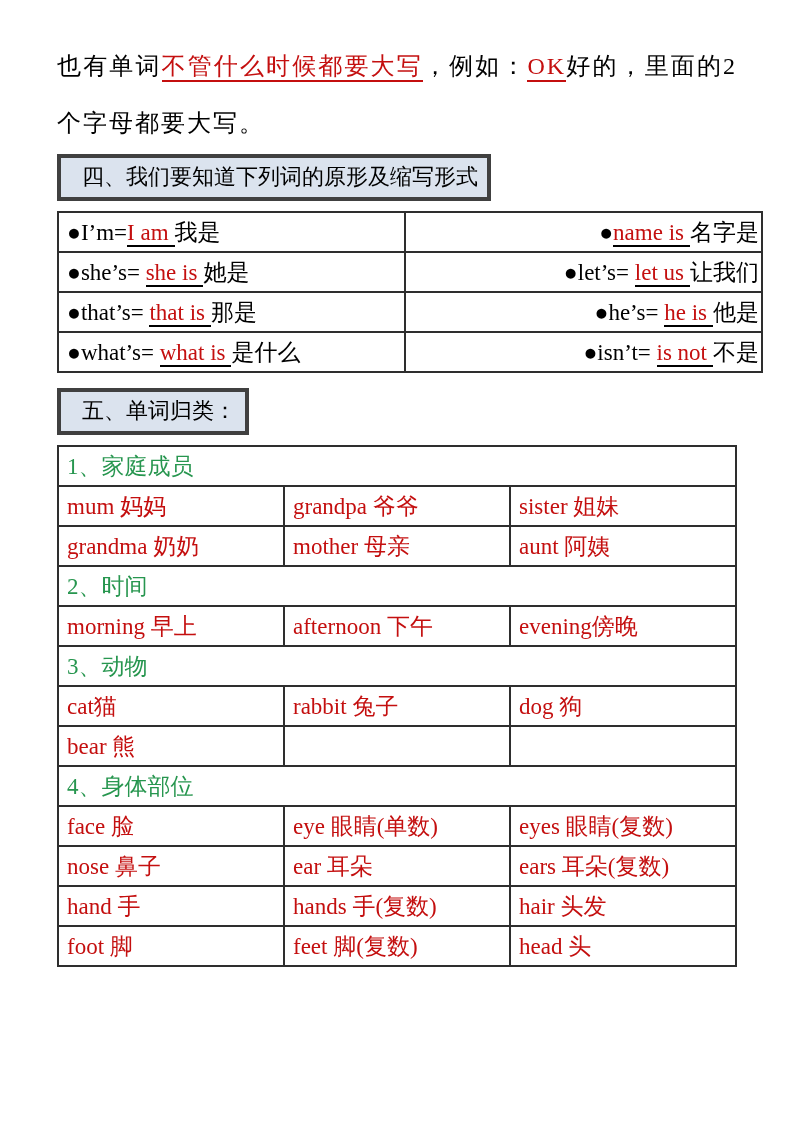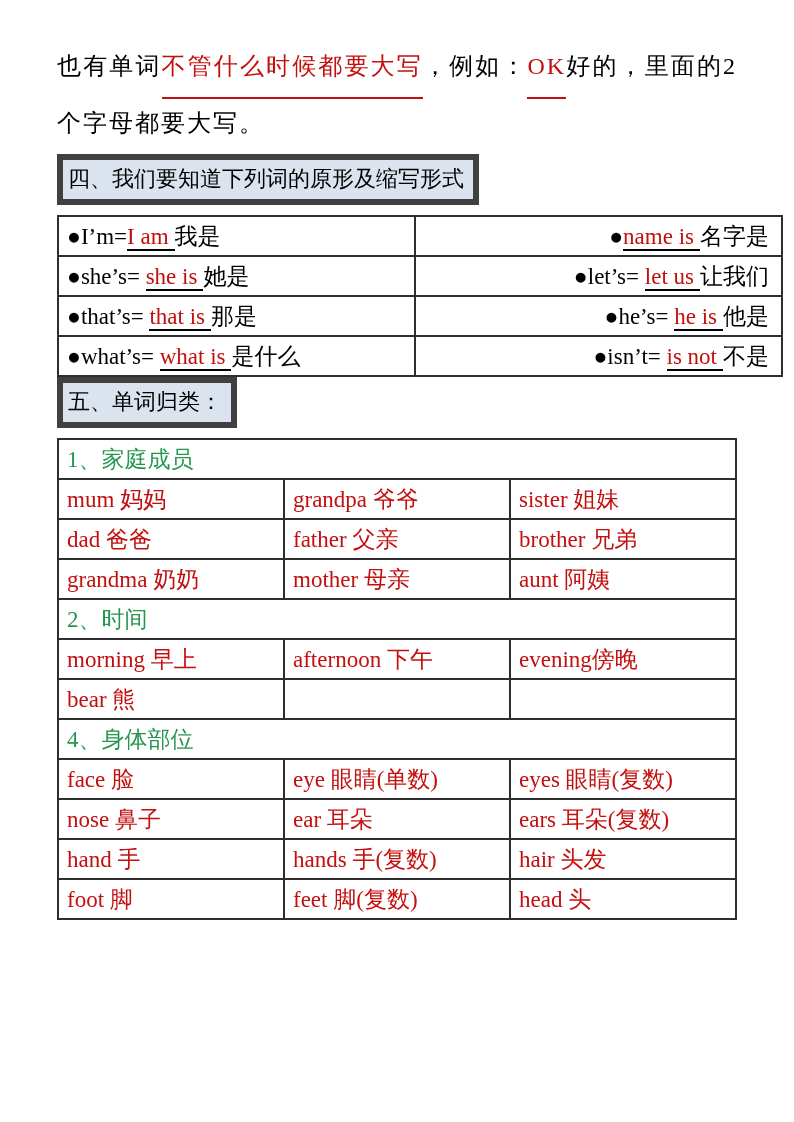--- a/index.html
+++ b/index.html
@@ -16,37 +16,37 @@
   }
   .page{width:794px;height:1122px;overflow:hidden;}
   .content{padding:38px 57px 0 57px;width:680px;}
   .intro{
     font-size:24px;line-height:57px;letter-spacing:2px;
     text-align:justify;margin:0;
   }
   .seg-red{
     color:var(--red);
     border-bottom:2px solid var(--red);
-    padding-bottom:18px;
+    padding-bottom:1px;
   }
   .sec-heading{
     display:inline-block;
     background:var(--heading-bg);
-    border:6px solid #404040;
-    padding:4px 9px 5px 5px;
+    border:4px solid #404040;
+    padding:4px 9px 5px 21px;
     font-size:22px;
     margin:0;
   }
   .h4-box{margin-top:2px;}
-  .h5-box{}
+  .h5-box{margin-top:15px;}
   table{border-collapse:collapse;table-layout:fixed;width:680px;}
   td{
     border:2px solid var(--border);
     height:38px;
-    padding:0 12px 0 8px;
+    padding:0 2px 0 8px;
     font-size:23px;
     vertical-align:middle;
     overflow:hidden;
     white-space:nowrap;
   }
   .t1{margin-top:10px;}
   .t1 .c1{width:335px;}
   .t1 .c2{width:345px;text-align:right;}
   .red-ul{
     color:var(--red);
@@ -97,36 +97,39 @@
       <tbody>
         <tr class="cat-header">
           <td colspan="3">1、家庭成员</td>
         </tr>
         <tr>
           <td class="w1 word-cell">mum 妈妈</td>
           <td class="w2 word-cell">grandpa 爷爷</td>
           <td class="w3 word-cell">sister 姐妹</td>
         </tr>
         <tr>
-          <td class="w1 word-cell">dad 爸爸</td>
-          <td class="w2 word-cell">father 父亲</td>
-          <td class="w3 word-cell">brother 兄弟</td>
-        </tr>
-        <tr>
           <td class="w1 word-cell">grandma 奶奶</td>
           <td class="w2 word-cell">mother 母亲</td>
           <td class="w3 word-cell">aunt 阿姨</td>
         </tr>
         <tr class="cat-header">
           <td colspan="3">2、时间</td>
         </tr>
         <tr>
           <td class="w1 word-cell">morning 早上</td>
           <td class="w2 word-cell">afternoon 下午</td>
           <td class="w3 word-cell">evening傍晚</td>
+        </tr>
+        <tr class="cat-header">
+          <td colspan="3">3、动物</td>
+        </tr>
+        <tr>
+          <td class="w1 word-cell">cat猫</td>
+          <td class="w2 word-cell">rabbit 兔子</td>
+          <td class="w3 word-cell">dog 狗</td>
         </tr>
         <tr>
           <td class="w1 word-cell">bear 熊</td>
           <td class="w2 word-cell"></td>
           <td class="w3 word-cell"></td>
         </tr>
         <tr class="cat-header">
           <td colspan="3">4、身体部位</td>
         </tr>
         <tr>

